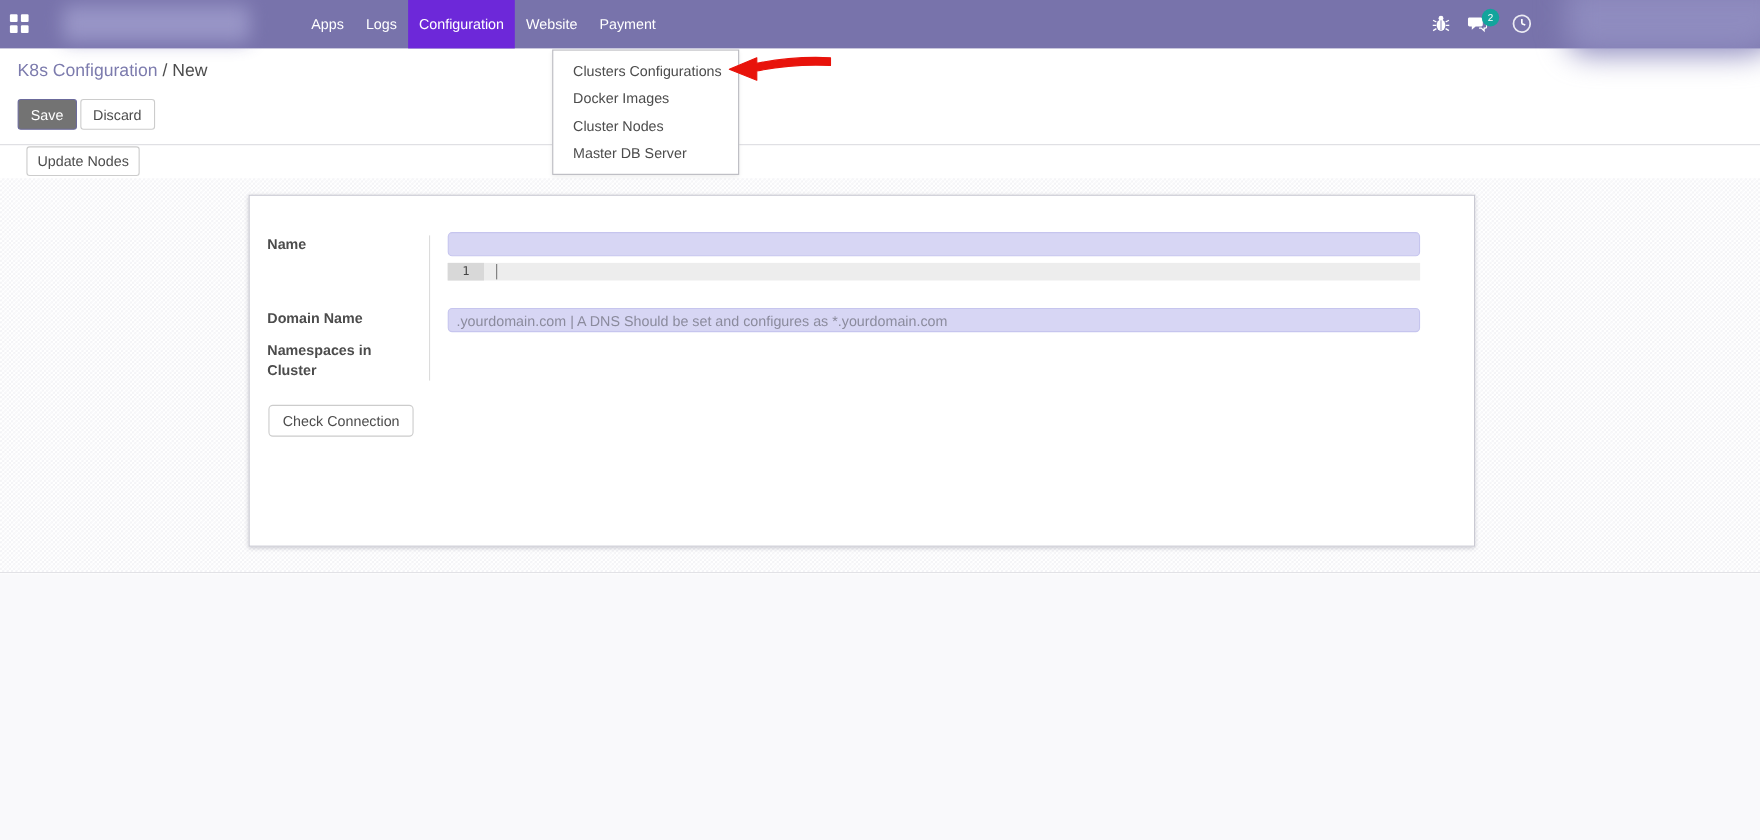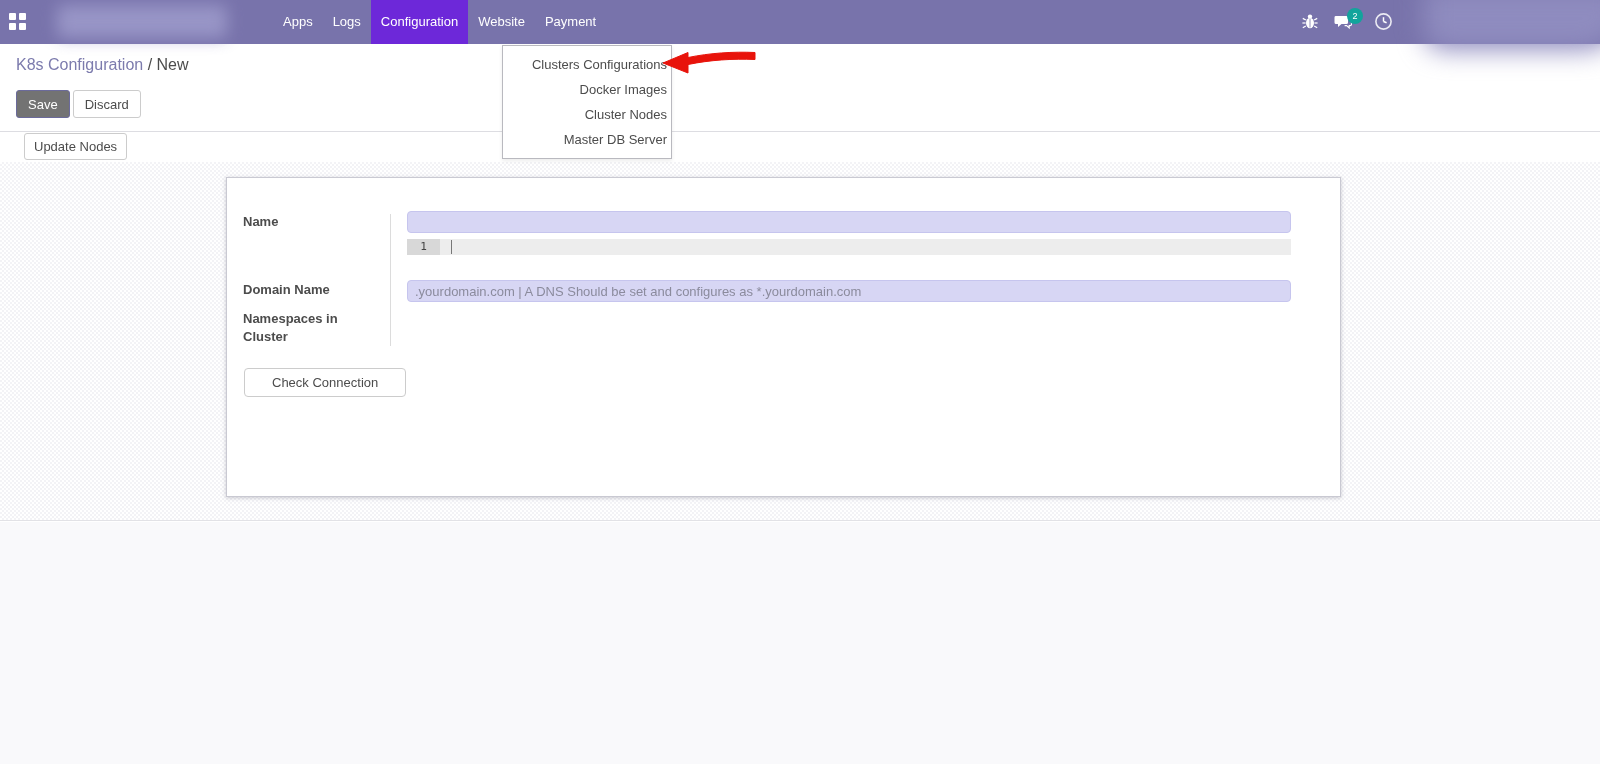--- a/index.html
+++ b/index.html
@@ -48,21 +48,21 @@
   }
 
   
   .dropdown {
     position:absolute; left:502px; top:45px; width:170px;
     background:#ffffff; border:1px solid #b9b9bf; padding:6px 0;
     z-index:20; box-shadow:0 2px 4px rgba(0,0,0,.08);
   }
   .dropdown-item {
     font-size:13px; color:#4c4c4c; padding:5px 4px 5px 18px; line-height:15px;
-    cursor:pointer; white-space:nowrap;text-align:right;
+    cursor:pointer; white-space:nowrap;
   }
 
   .annotation-arrow { position:absolute; left:655px; top:42px; z-index:25; }
 
   
   .control-panel {
     position:absolute; top:44px; left:0; width:1600px; height:88px;
     background:#ffffff; border-bottom:1px solid #dddde2;
   }
   .breadcrumb { position:absolute; left:16px; top:12px; font-size:16px; color:#4c4c4c; }
@@ -123,21 +123,21 @@
     position:absolute; left:180px; top:61px; width:884px; height:16px;
     background:#ededed; cursor:text;
   }
   .yaml-gutter {
     position:absolute; left:0; top:0; width:33px; height:16px; background:#d8d8d8;
     color:#444444; font-family:"DejaVu Sans Mono", monospace; font-size:11px;
     text-align:center; line-height:16px;
   }
   .yaml-cursor { position:absolute; left:44px; top:1px; width:1px; height:14px; background:#777777; }
 
-  .check-btn { position:absolute; left:17px; top:190px; height:29px; padding:6px 27px; border-radius:4px; }
+  .check-btn { position:absolute; left:17px; top:190px; height:29px; padding:6px 12px; border-radius:4px; }
 </style>
 </head>
 <body>
 
 <div class="navbar">
   <div class="apps-grid">
     <span></span>
       <span></span>
       <span></span>
       <span></span>

